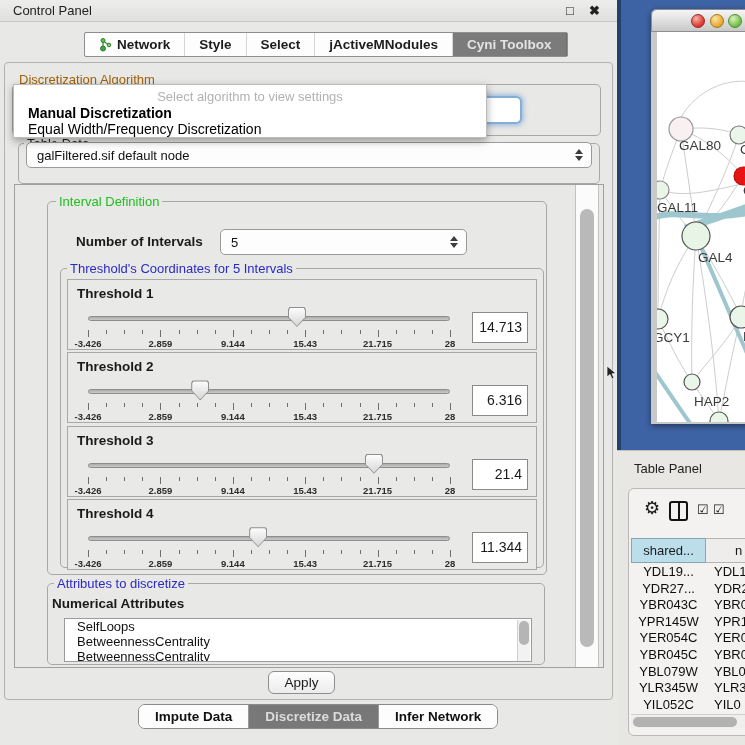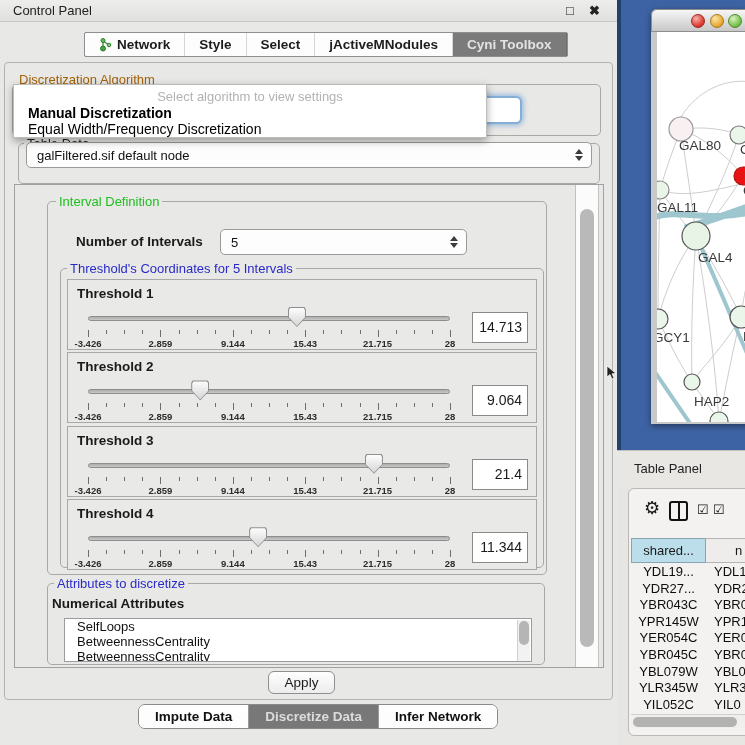--- a/index.html
+++ b/index.html
@@ -277,21 +277,21 @@
                 </div>
       <div class="thr-scale">
                   <span class="scale-label" style="left: 0%;">-3.426</span>
                   <span class="scale-label" style="left: 20%;">2.859</span>
                   <span class="scale-label" style="left: 40%;">9.144</span>
                   <span class="scale-label" style="left: 60%;">15.43</span>
                   <span class="scale-label" style="left: 80%;">21.715</span>
                   <span class="scale-label" style="left: 100%;">28</span>
                 </div>
     </div>
-    <div class="thr-value">9.064</div>
+    <div class="thr-value">6.316</div>
   </div>
 
   <div class="thr-row" style="top: 156.8px;">
     <div class="thr-label">Threshold 3</div>
     <div class="thr-slider">
       <div class="thr-track"></div>
       <div class="thr-thumb" style="left: 276.974px;">
                   <div class="thr-thumb-in"></div>
                 </div>
       <div class="thr-ticks">

